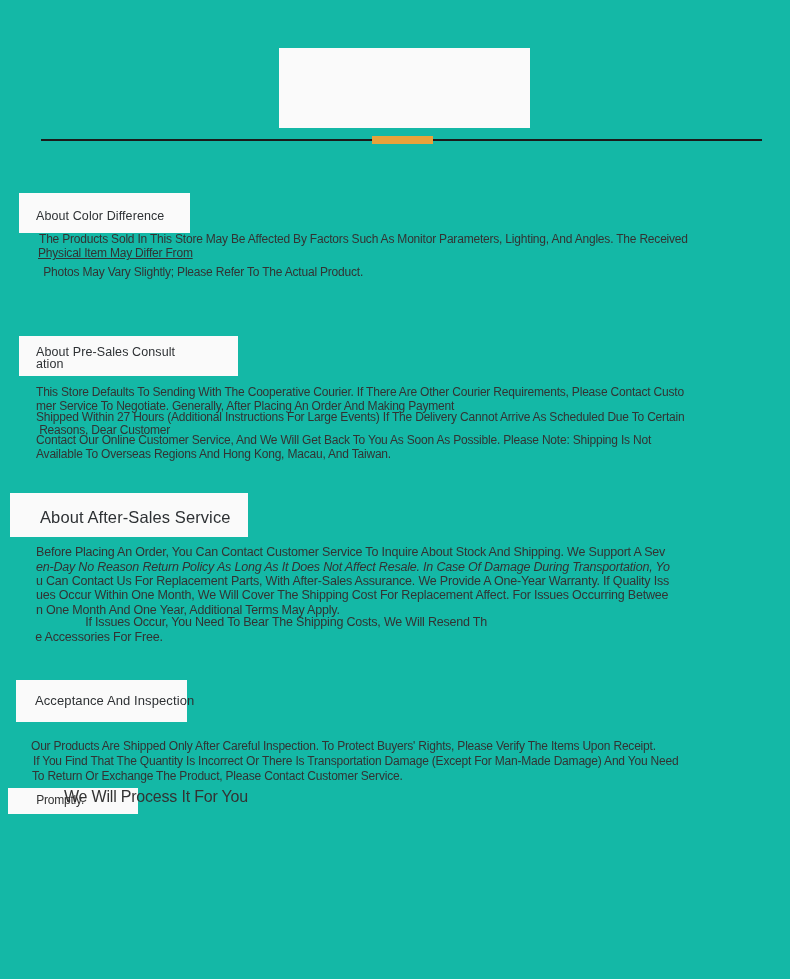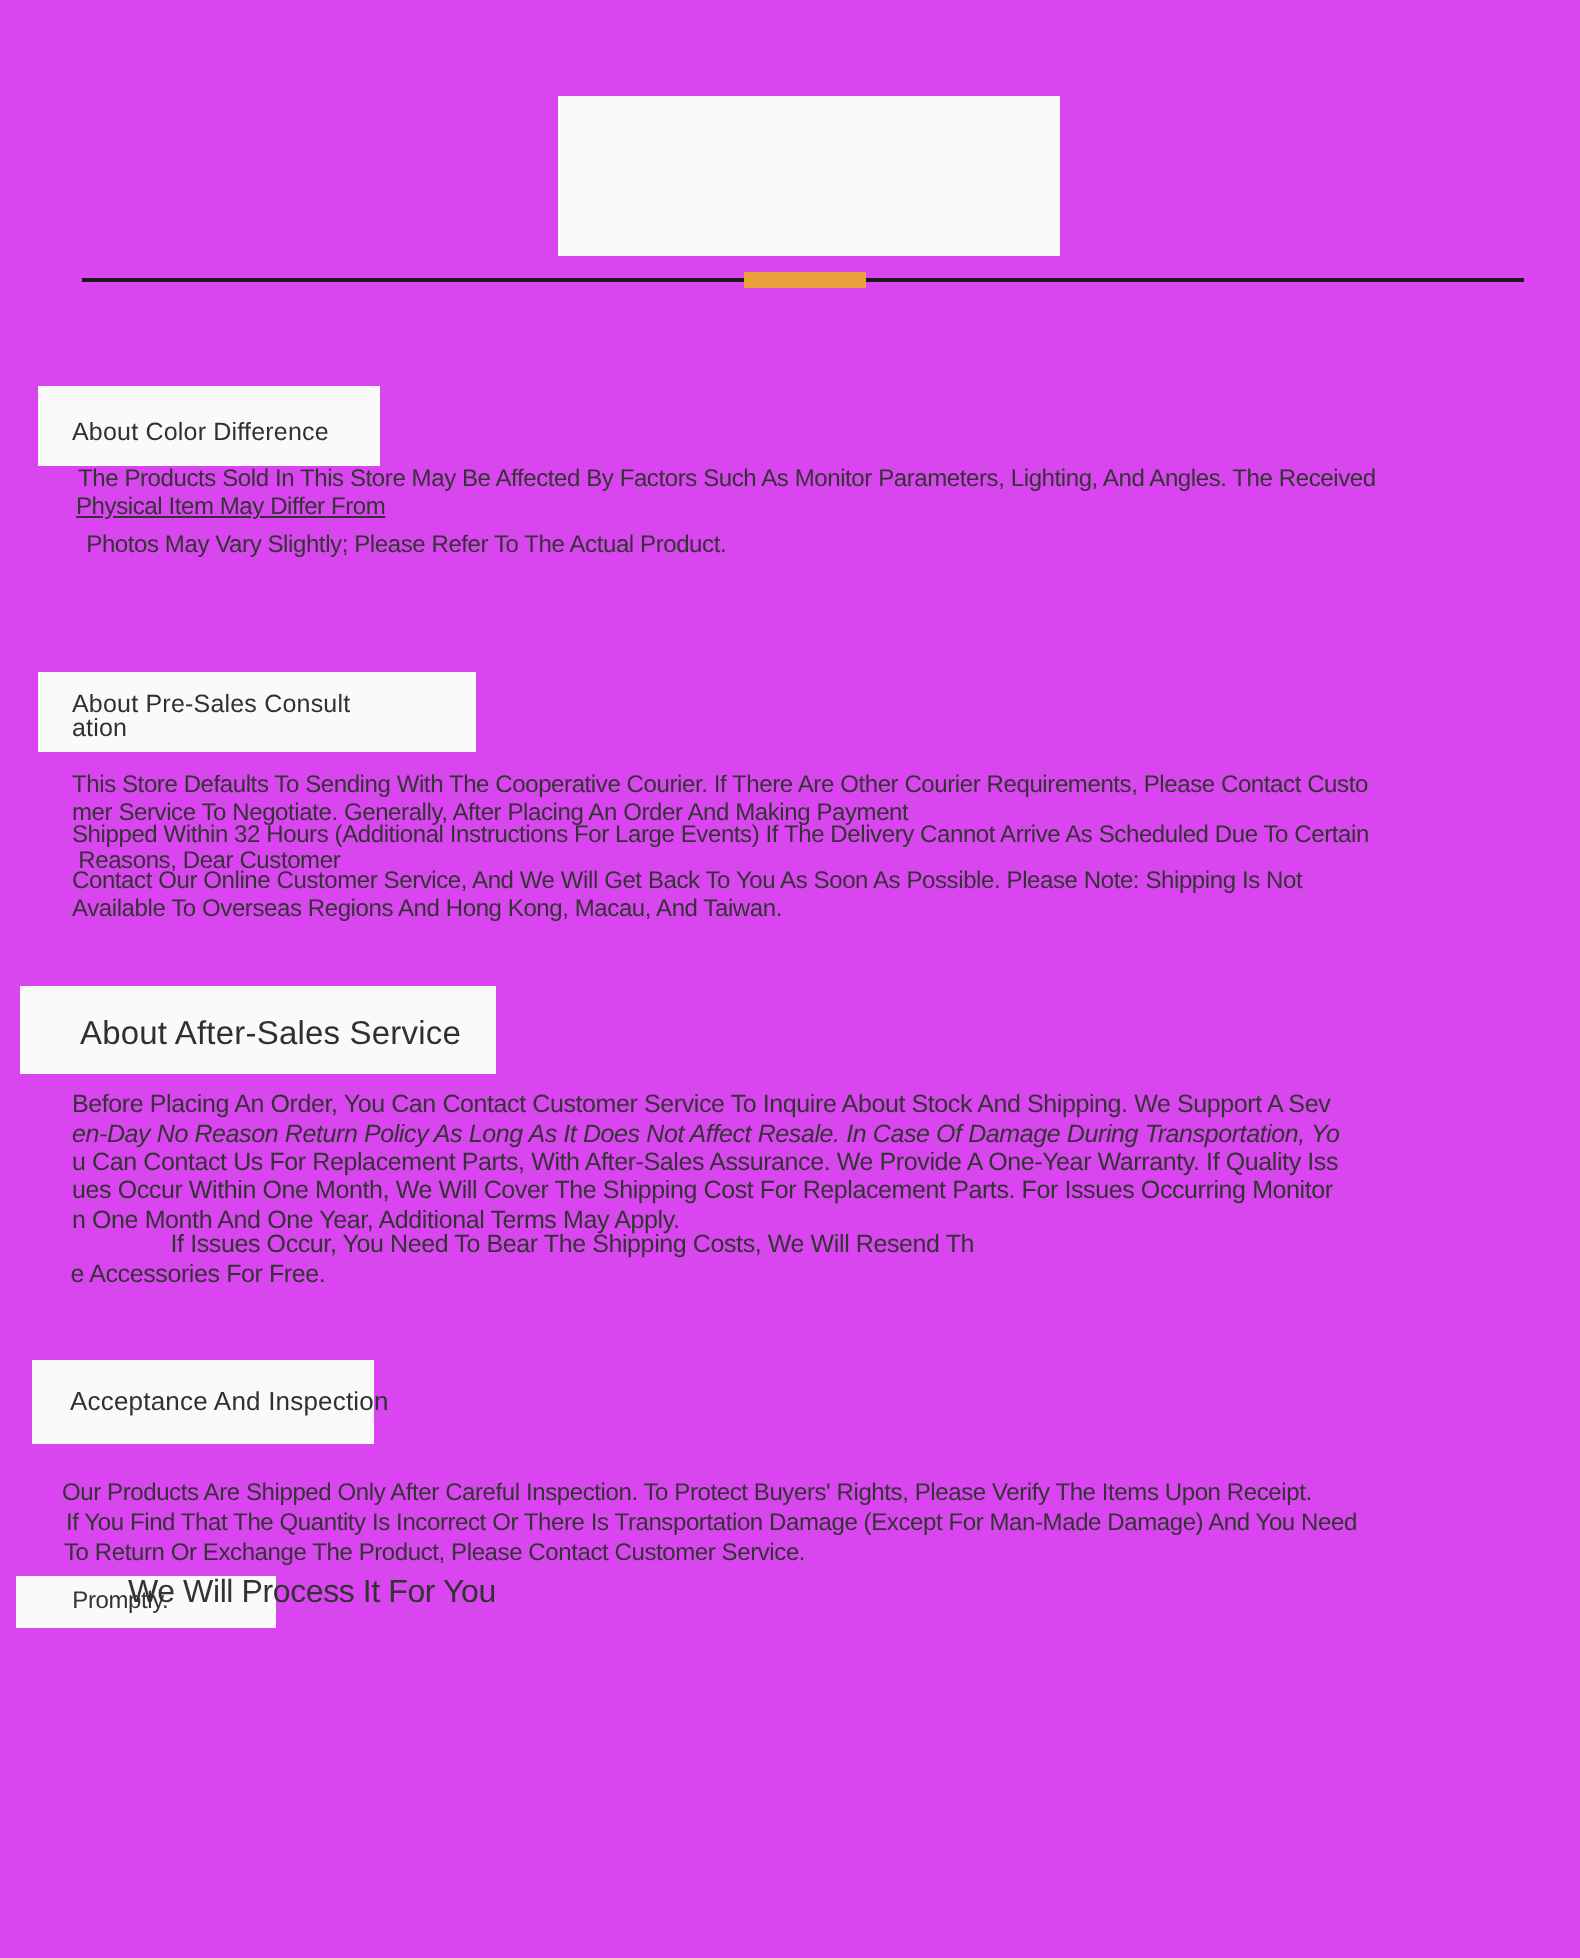--- a/index.html
+++ b/index.html
@@ -4,21 +4,21 @@
 <style>
   html, body {
     margin: 0;
     padding: 0;
     background: #ffffff;
   }
   .page {
     position: relative;
     width: 790px;
     height: 979px;
-    background: #d946ef;
+    background: #14b8a6;
     overflow: hidden;
     font-family: "Liberation Sans", "DejaVu Sans", sans-serif;
   }
   .bg-box {
     position: absolute;
     background: #fafafa;
   }
   .page-title {
     position: absolute;
     left: 279px;
@@ -81,29 +81,29 @@
       <div class="bg-box" style="background: rgb(250, 250, 250); left: 16px; top: 680px; width: 171px; height: 42px;"></div>
       <div class="bg-box" style="background: rgb(250, 250, 250); left: 8px; top: 788px; width: 130px; height: 26px;"></div>
       <div class="heading-line" style="font-size: 12.5px; left: 36px; top: 210px; color: rgb(46, 49, 52);">About Color Difference</div>
       <div class="body-line" style="font-size: 12px; left: 39px; top: 233px; color: rgb(51, 51, 51);">The Products Sold In This Store May Be Affected By Factors Such As Monitor Parameters, Lighting, And Angles. The Received</div>
       <div class="body-line" style="font-size: 12px; left: 38px; top: 247px; color: rgb(51, 51, 51); text-decoration: underline;">Physical Item May Differ From</div>
       <div class="body-line" style="font-size: 12px; left: 40px; top: 266px; color: rgb(51, 51, 51);"> Photos May Vary Slightly; Please Refer To The Actual Product.</div>
       <div class="heading-line" style="font-size: 12.5px; left: 36px; top: 346px; color: rgb(46, 49, 52);">About Pre-Sales Consult</div>
       <div class="heading-line" style="font-size: 12.5px; left: 36px; top: 358px; color: rgb(46, 49, 52);">ation</div>
       <div class="body-line" style="font-size: 12px; left: 36px; top: 386px; color: rgb(51, 51, 51);">This Store Defaults To Sending With The Cooperative Courier. If There Are Other Courier Requirements, Please Contact Custo</div>
       <div class="body-line" style="font-size: 12px; left: 36px; top: 400px; color: rgb(51, 51, 51);">mer Service To Negotiate. Generally, After Placing An Order And Making Payment</div>
-      <div class="body-line" style="font-size: 12px; left: 36px; top: 411px; color: rgb(51, 51, 51);">Shipped Within 32 Hours (Additional Instructions For Large Events) If The Delivery Cannot Arrive As Scheduled Due To Certain</div>
+      <div class="body-line" style="font-size: 12px; left: 36px; top: 411px; color: rgb(51, 51, 51);">Shipped Within 27 Hours (Additional Instructions For Large Events) If The Delivery Cannot Arrive As Scheduled Due To Certain</div>
       <div class="body-line" style="font-size: 12px; left: 36px; top: 424px; color: rgb(51, 51, 51);"> Reasons, Dear Customer</div>
       <div class="body-line" style="font-size: 12px; left: 36px; top: 434px; color: rgb(51, 51, 51);">Contact Our Online Customer Service, And We Will Get Back To You As Soon As Possible. Please Note: Shipping Is Not</div>
       <div class="body-line" style="font-size: 12px; left: 36px; top: 448px; color: rgb(51, 51, 51);">Available To Overseas Regions And Hong Kong, Macau, And Taiwan.</div>
       <div class="heading-line" style="font-size: 16.5px; left: 40px; top: 509px; color: rgb(46, 49, 52);">About After-Sales Service</div>
       <div class="body-line" style="font-size: 12.5px; left: 36px; top: 546px; color: rgb(51, 51, 51);">Before Placing An Order, You Can Contact Customer Service To Inquire About Stock And Shipping. We Support A Sev</div>
       <div class="body-line" style="font-size: 12.5px; left: 36px; top: 561px; color: rgb(51, 51, 51); font-style: italic;">en-Day No Reason Return Policy As Long As It Does Not Affect Resale. In Case Of Damage During Transportation, Yo</div>
       <div class="body-line" style="font-size: 12.5px; left: 36px; top: 575px; color: rgb(51, 51, 51);">u Can Contact Us For Replacement Parts, With After-Sales Assurance. We Provide A One-Year Warranty. If Quality Iss</div>
-      <div class="body-line" style="font-size: 12.5px; left: 36px; top: 589px; color: rgb(51, 51, 51);">ues Occur Within One Month, We Will Cover The Shipping Cost For Replacement Parts. For Issues Occurring Monitor</div>
+      <div class="body-line" style="font-size: 12.5px; left: 36px; top: 589px; color: rgb(51, 51, 51);">ues Occur Within One Month, We Will Cover The Shipping Cost For Replacement Affect. For Issues Occurring Betwee</div>
       <div class="body-line" style="font-size: 12.5px; left: 36px; top: 604px; color: rgb(51, 51, 51);">n One Month And One Year, Additional Terms May Apply.</div>
       <div class="body-line" style="font-size: 12.5px; left: 34px; top: 616px; color: rgb(51, 51, 51); margin-left: 48px;"> If Issues Occur, You Need To Bear The Shipping Costs, We Will Resend Th</div>
       <div class="body-line" style="font-size: 12.5px; left: 32px; top: 631px; color: rgb(51, 51, 51);"> e Accessories For Free.</div>
       <div class="heading-line" style="font-size: 13px; left: 35px; top: 694px; color: rgb(46, 49, 52);">Acceptance And Inspection</div>
       <div class="body-line" style="font-size: 12px; left: 31px; top: 740px; color: rgb(51, 51, 51); text-align: right;">Our Products Are Shipped Only After Careful Inspection. To Protect Buyers' Rights, Please Verify The Items Upon Receipt.</div>
       <div class="body-line" style="font-size: 12px; left: 33px; top: 755px; color: rgb(51, 51, 51);">If You Find That The Quantity Is Incorrect Or There Is Transportation Damage (Except For Man-Made Damage) And You Need</div>
       <div class="body-line" style="font-size: 12px; left: 32px; top: 770px; color: rgb(51, 51, 51);">To Return Or Exchange The Product, Please Contact Customer Service.</div>
       <div class="body-line" style="font-size: 16px; left: 31px; top: 789px; color: rgb(51, 51, 51); margin-left: 33px;">We Will Process It For You</div>
       <div class="body-line" style="font-size: 12px; left: 33px; top: 794px; color: rgb(51, 51, 51);"> Promptly.</div>
     </div>

